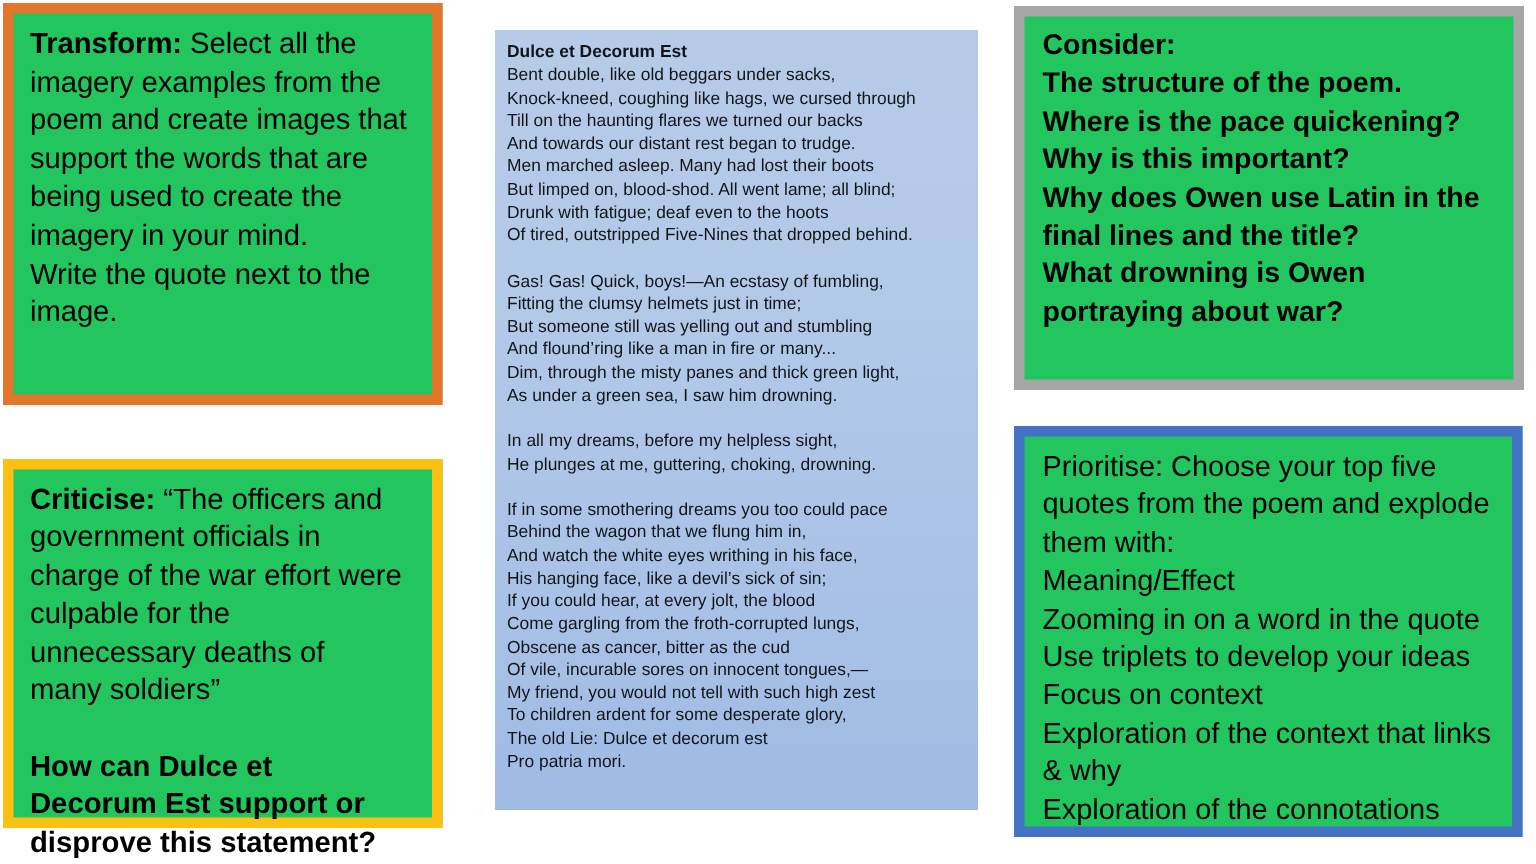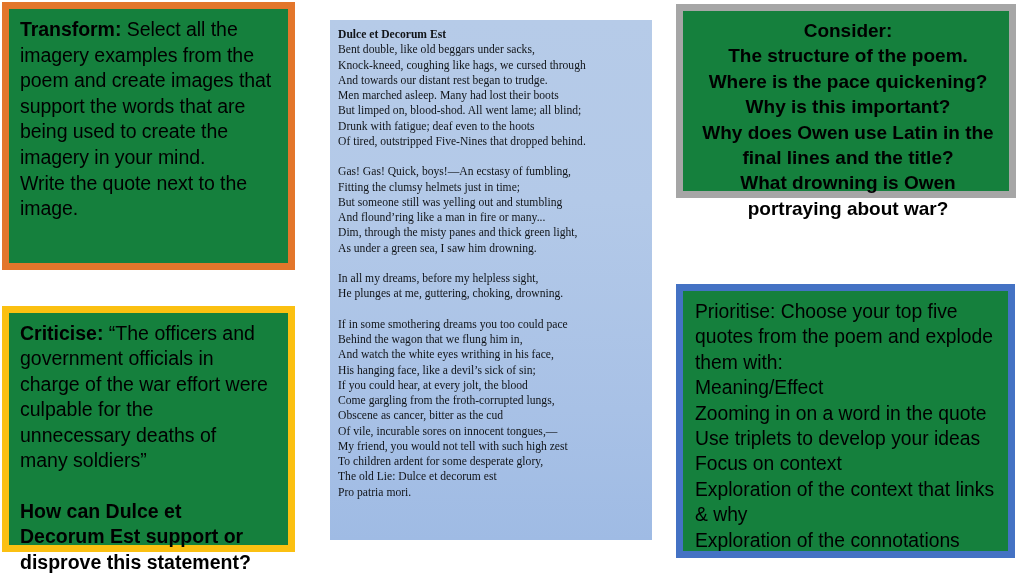--- a/index.html
+++ b/index.html
@@ -13,21 +13,21 @@
     position: relative;
     overflow: hidden;
     font-family: "Liberation Sans", sans-serif;
     color: #000000;
     -webkit-font-smoothing: antialiased;
   }
 
   .panel {
     position: absolute;
     box-sizing: border-box;
-    background: #15803d;
+    background: #22c55e;
   }
 
   
   #panel-transform {
     left: 2px;
     top: 2px;
     width: 293px;
     height: 268px;
     border: 7px solid #E3762B;
     padding: 8px 10px 6px 11px;
@@ -52,24 +52,23 @@
     border: none;
     background: linear-gradient(to bottom, #B6CBE8 0%, #B3C9E8 35%, #A8C1E6 75%, #9FBBE4 100%);
     padding: 7px 6px 6px 8px;
   }
 
   
   #panel-consider {
     left: 676px;
     top: 4px;
     width: 340px;
-    height: 194px;
+    height: 256px;
     border: 7px solid #A6A6A6;
     padding: 7px 8px 6px 12px;
-    text-align: center;
   }
 
   
   #panel-prioritise {
     left: 676px;
     top: 284px;
     width: 339px;
     height: 274px;
     border: 7px solid #4472C4;
     padding: 8px 8px 6px 12px;
@@ -113,21 +112,20 @@
     line-height: 15.25px;
     color: #111418;
     letter-spacing: 0.01px;
   }
   .poem-title {
     font-weight: bold;
   }
   .poem-line {
     white-space: pre-wrap;
     min-height: 15.25px;
-    font-family: Liberation Serif, serif;
   }
   .poem-blank {
     height: 15.25px;
   }
 </style>
 </head>
 <body>
 
 <div class="panel" id="panel-transform">
   <div class="body-text">
@@ -143,20 +141,21 @@
     <p class="bold-block">How can Dulce et Decorum Est support or disprove this statement?</p>
   </div>
 </div>
 
 <div class="panel" id="panel-poem">
   <div class="poem-text">
     <div class="poem-line poem-title">Dulce et Decorum Est</div>
     <div id="poem-lines">
         <div class="poem-line">Bent double, like old beggars under sacks,</div>
         <div class="poem-line">Knock-kneed, coughing like hags, we cursed through</div>
+        <div class="poem-line">Till on the haunting flares we turned our backs</div>
         <div class="poem-line">And towards our distant rest began to trudge.</div>
         <div class="poem-line">Men marched asleep. Many had lost their boots</div>
         <div class="poem-line">But limped on, blood-shod. All went lame; all blind;</div>
         <div class="poem-line">Drunk with fatigue; deaf even to the hoots</div>
         <div class="poem-line">Of tired, outstripped Five-Nines that dropped behind.</div>
         <div class="poem-line poem-blank"></div>
         <div class="poem-line">Gas! Gas! Quick, boys!—An ecstasy of fumbling,</div>
         <div class="poem-line">Fitting the clumsy helmets just in time;</div>
         <div class="poem-line">But someone still was yelling out and stumbling</div>
         <div class="poem-line">And flound’ring like a man in fire or many...</div>

